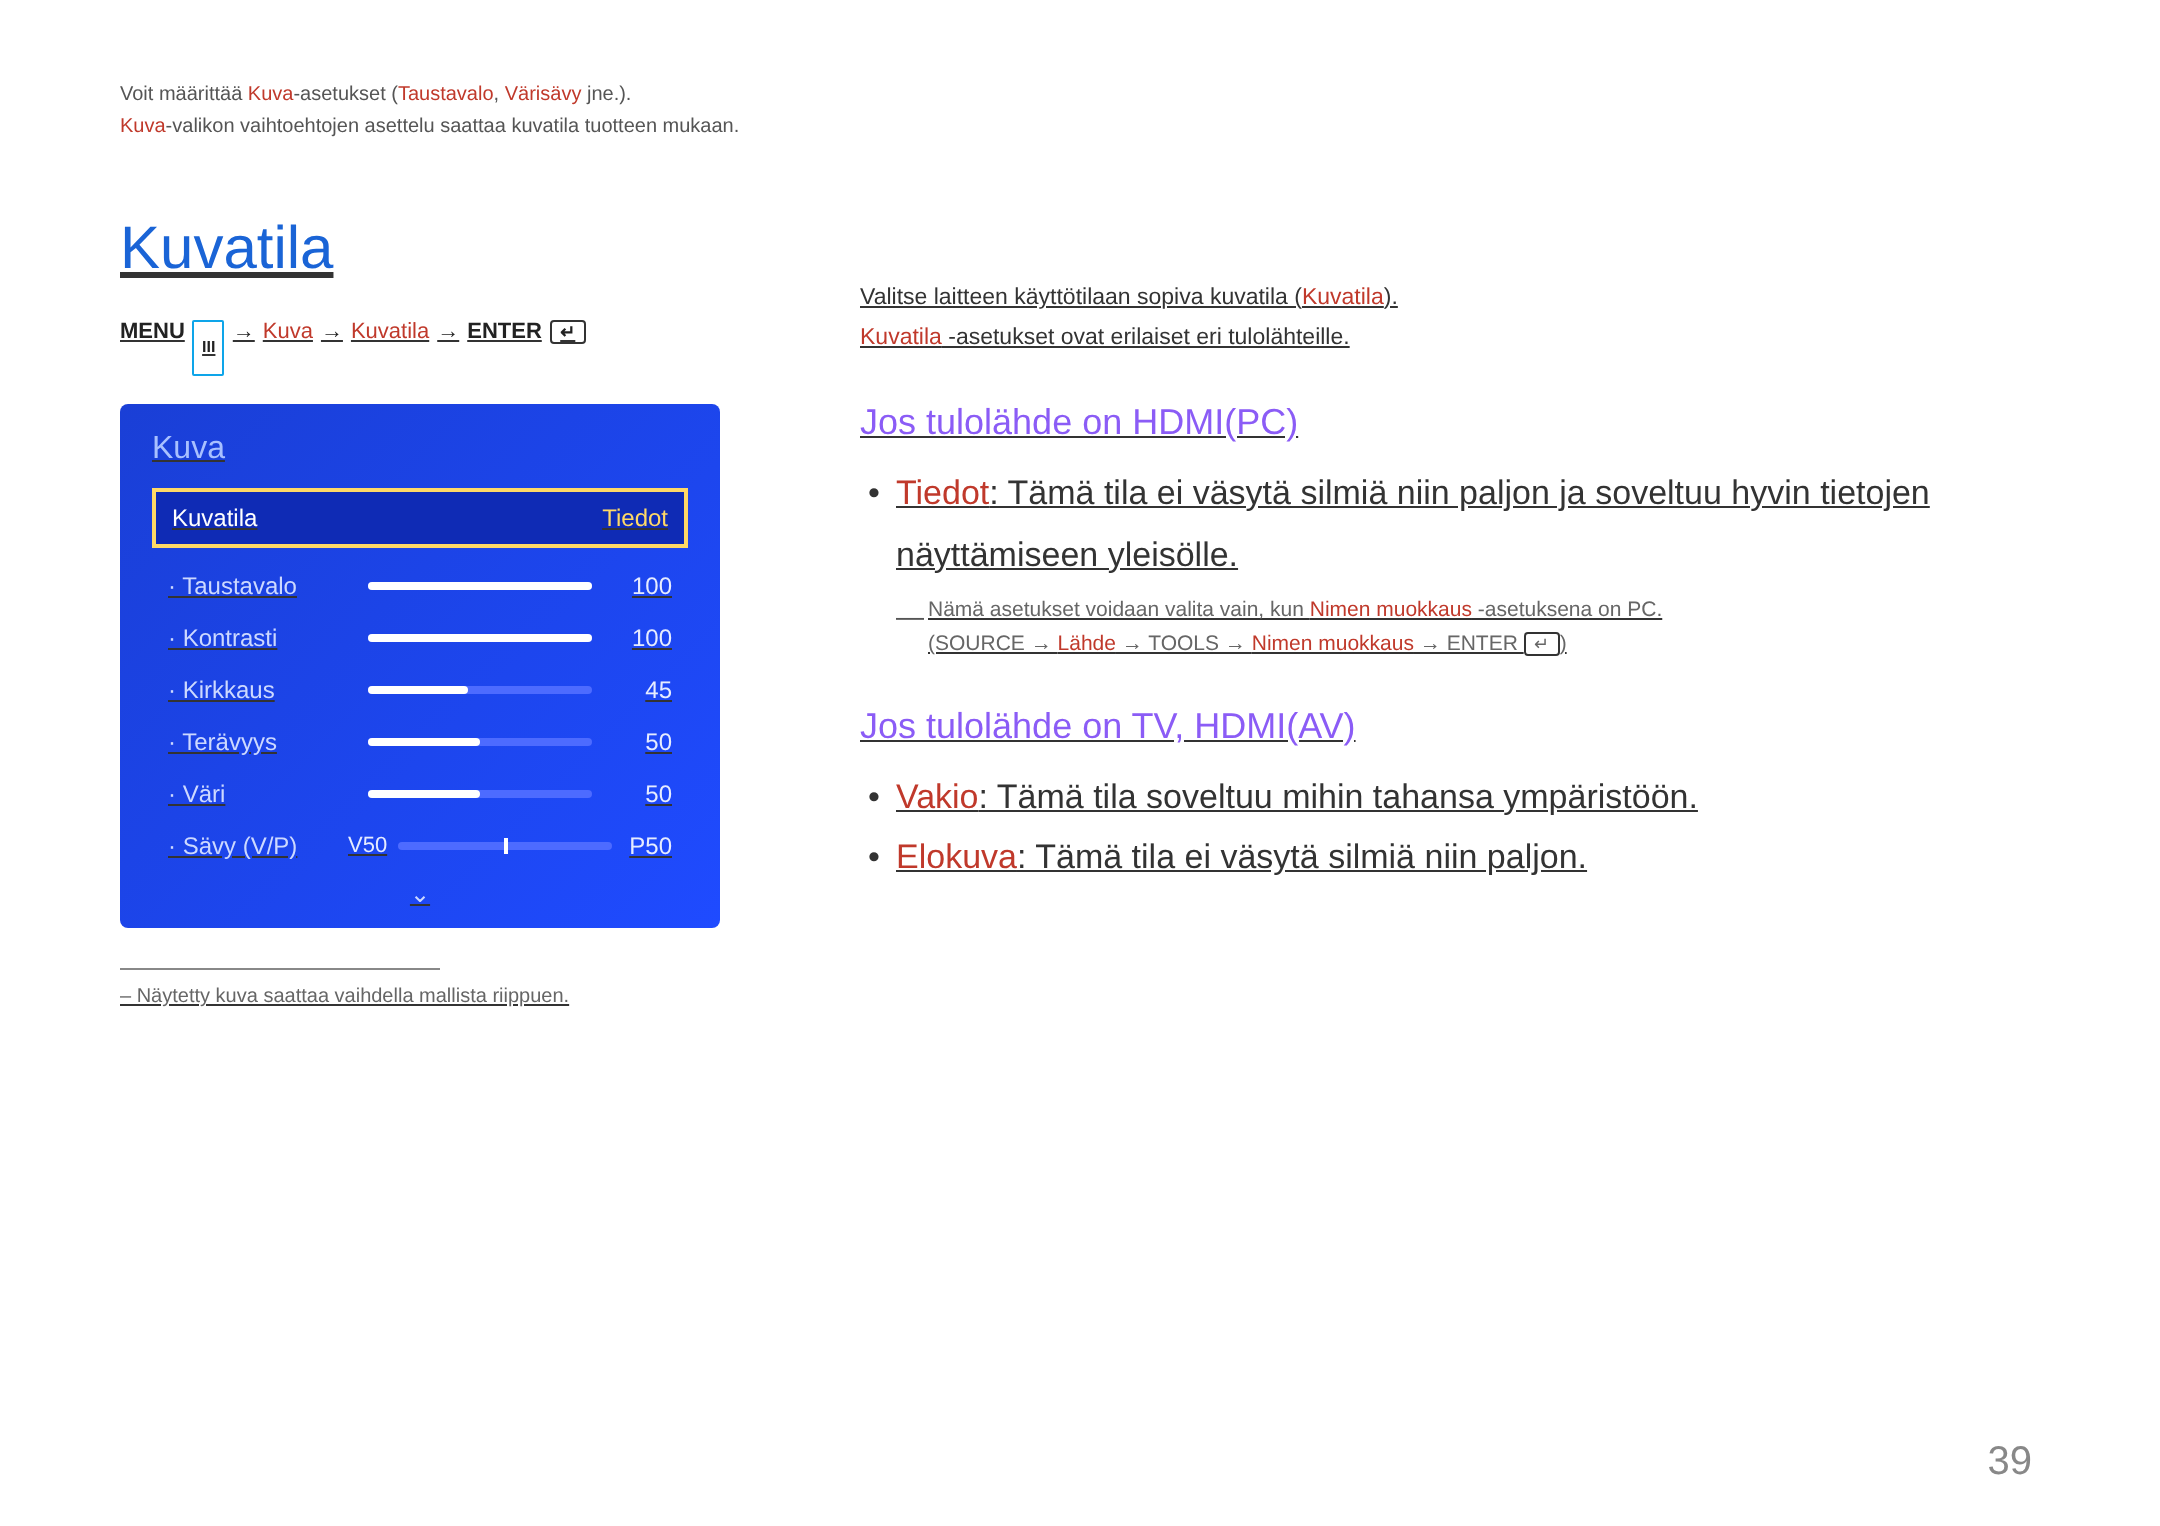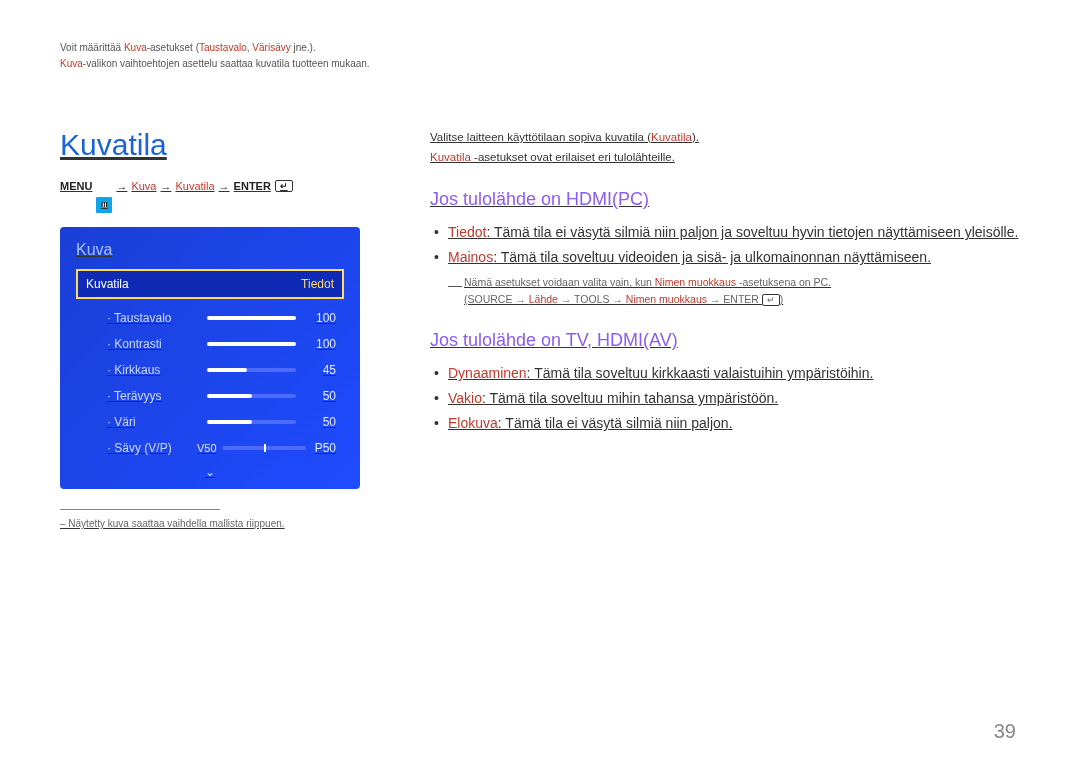--- a/index.html
+++ b/index.html
@@ -1,58 +1,58 @@
 <!DOCTYPE html>
 <html><head>
 <meta charset="utf-8">
 <style>
   * { box-sizing: border-box; margin: 0; padding: 0; }
   html, body { width: 1080px; height: 763px; background: #fff; font-family: Arial, Helvetica, sans-serif; color: #333; }
   .page { position: relative; width: 1080px; height: 763px; padding: 40px 60px 30px 60px; }
-  .chapter-intro { font-size: 10px; line-height: 1.6; color: #555; margin-bottom: 56px; max-width: 640px; }
+  .chapter-intro { font-size: 10px; line-height: 1.6; color: #555; margin-bottom: 36px; max-width: 640px; }
   .red { color: #c0392b; }
 
   .cols { display: flex; gap: 60px; text-decoration: underline; }
   .left { width: 310px; flex: 0 0 310px; }
   .right { flex: 1; }
 
   h1.section-title { font-size: 30px; font-weight: 400; color: #1a64d6; margin-bottom: 18px; }
 
   .menu-path { font-size: 11px; font-weight: 600; color: #222; margin-bottom: 14px; display: flex; align-items: flex-start; gap: 4px; flex-wrap: wrap; }
   .menu-path .step { color: #c0392b; font-weight: 400; }
   .menu-path .sep { color: #222; font-weight: 400; }
 
   .tv-panel { background: #1a3fd6; background: linear-gradient(135deg,#1a3fd6,#1f4bff); border-radius: 4px; padding: 14px 16px 10px 16px; color: #cdd9ff; font-size: 12px; width: 300px; position: relative; }
   .tv-panel .panel-title { font-size: 16px; color: #a8c0ff; margin-bottom: 10px; font-weight: 400; }
   .tv-panel .sel-row { border: 2px solid #ffd966; background: #0f2bb5; padding: 6px 8px; display: flex; justify-content: space-between; align-items: center; color: #fff; font-size: 12px; margin-bottom: 6px; }
   .tv-panel .sel-row .val { color: #ffd966; }
-  .tv-panel .row { display: flex; align-items: center; justify-content: space-between; padding: 6px 8px; font-size: 12px; color: #cdd9ff; margin-left: 23px; }
+  .tv-panel .row { display: flex; align-items: center; justify-content: space-between; padding: 6px 8px; font-size: 12px; color: #cdd9ff; }
   .tv-panel .row .lbl { flex: 0 0 90px; white-space: nowrap; }
   .tv-panel .row .num { flex: 0 0 30px; text-align: right; color: #e6ecff; }
   .tv-panel .bar { flex: 1; height: 4px; background: #4d6bff; margin: 0 10px; position: relative; border-radius: 2px; }
   .tv-panel .bar .fill { position: absolute; left: 0; top: 0; bottom: 0; background: #fff; border-radius: 2px; }
   .tv-panel .row.savy .gcenter { flex:1; display:flex; align-items:center; gap:5px; }
   .tv-panel .row.savy .gcenter .mini { font-size:11px; color:#e6ecff; }
   .tv-panel .row.savy .splitbar { flex:1; height:4px; background:#4d6bff; position:relative; border-radius:2px; }
   .tv-panel .row.savy .splitbar .tick { position:absolute; left:50%; top:-2px; width:2px; height:8px; background:#fff; }
   .tv-panel .chevron { text-align:center; color:#cdd9ff; font-size:12px; margin-top:4px; }
 
   .footnote-rule { border: none; border-top: 1px solid #888; width: 160px; margin: 20px 0 8px 0; }
   .footnote { font-size: 10px; color: #666; }
 
-  .right p.lead { font-size: 11.5px; color: #333; line-height: 1.7; }
+  .right p.lead { font-size: 11.5px; color: #333; line-height: 1.7; margin-top: 32px; }
   h2.sub { font-size: 18px; font-weight: 500; color: #8b5cf6; margin: 22px 0 10px 0; }
   ul.bullets { list-style: none; padding-left: 18px; }
-  ul.bullets li { position: relative; font-size: 14px; line-height: 1.8; color: #333; }
+  ul.bullets li { position: relative; font-size: 17px; line-height: 1.8; color: #333; }
   ul.bullets li::before { content: "•"; position: absolute; left: -14px; color: #333; }
 
   .dash-note { font-size: 10.5px; color: #666; line-height: 1.6; padding-left: 34px; position: relative; margin-top: 4px; }
   .dash-note .dash { position: absolute; left: 18px; top: 0; font-size: 14px; color: #555; }
 
-  .icon-box { display:inline-flex; align-items:center; justify-content:center; width:16px; height:16px; border:6px solid #0ea5e9; font-size:8px; line-height:1; border-radius:1px; vertical-align:middle;margin-top:17px; }
+  .icon-box { display:inline-flex; align-items:center; justify-content:center; width:16px; height:28px; border:1px solid #0ea5e9; font-size:8px; line-height:1; border-radius:1px; vertical-align:middle; }
   .icon-enter { display:inline-flex; align-items:center; justify-content:center; width:18px; height:12px; border:1px solid #333; font-size:9px; border-radius:2px; vertical-align:middle; }
 
   .page-num { position: absolute; right: 64px; bottom: 20px; font-size: 20px; color: #888; }
 </style>
 </head>
 <body>
 
 <div class="page">
 
   <div class="chapter-intro">
@@ -139,31 +139,29 @@
 
     <div class="right">
       <p class="lead">
         <span>Valitse laitteen käyttötilaan sopiva kuvatila (</span><span class="red">Kuvatila</span><span>).</span><br>
         <span class="red">Kuvatila</span><span> -asetukset ovat erilaiset eri tulolähteille.</span>
       </p>
 
       <h2 class="sub">Jos tulolähde on HDMI(PC)</h2>
       <ul class="bullets">
         <li><span class="red">Tiedot</span><span>: Tämä tila ei väsytä silmiä niin paljon ja soveltuu hyvin tietojen näyttämiseen yleisölle.</span></li>
-        <li><span class="red">Mainos</span><span>: Tämä tila soveltuu videoiden ja sisä- ja ulkomainonnan näyttämiseen.</span></li>
       </ul>
       <div class="dash-note">
         <span class="dash">―</span>
         <span>Nämä asetukset voidaan valita vain, kun </span><span class="red">Nimen muokkaus</span><span> -asetuksena on PC.</span><br>
         <span>(SOURCE → </span><span class="red">Lähde</span><span> → TOOLS → </span><span class="red">Nimen muokkaus</span><span> → ENTER </span><span class="icon-enter">↵</span><span>)</span>
       </div>
 
       <h2 class="sub">Jos tulolähde on TV, HDMI(AV)</h2>
       <ul class="bullets">
-        <li><span class="red">Dynaaminen</span><span>: Tämä tila soveltuu kirkkaasti valaistuihin ympäristöihin.</span></li>
         <li><span class="red">Vakio</span><span>: Tämä tila soveltuu mihin tahansa ympäristöön.</span></li>
         <li><span class="red">Elokuva</span><span>: Tämä tila ei väsytä silmiä niin paljon.</span></li>
       </ul>
     </div>
   </div>
 
   <div class="page-num">39</div>
 </div>
 
 </body></html>

